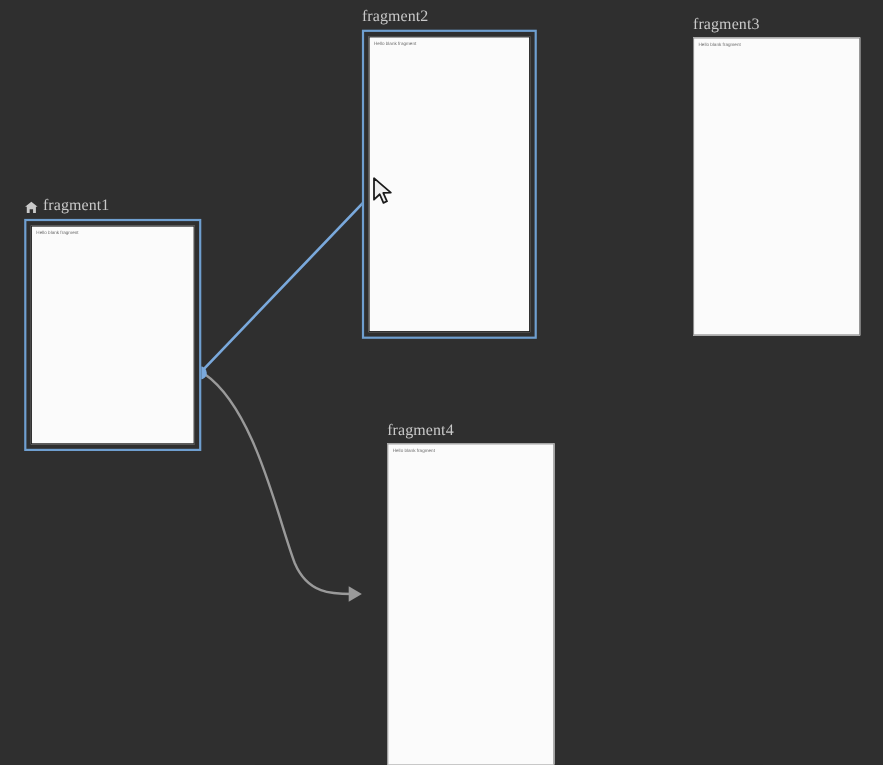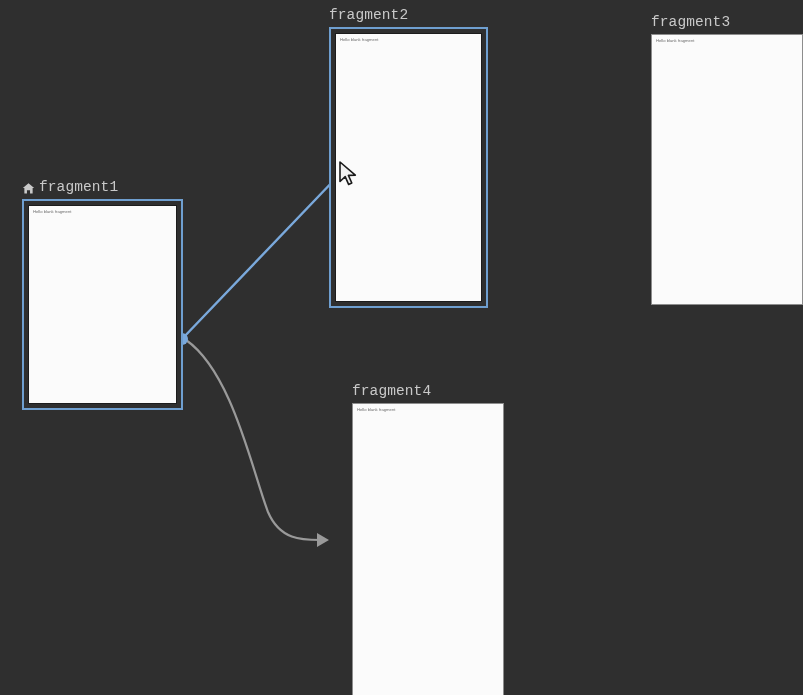--- a/index.html
+++ b/index.html
@@ -35,21 +35,21 @@
     bottom: 100%;
     margin-bottom: 3px;
     white-space: nowrap;
     color: #c9c9c9;
     font-size: 14.5px;
     line-height: 17px;
     letter-spacing: 0.1px;
     display: flex;
     align-items: center;
     gap: 4px;
-    font-family: Liberation Mono, monospace;
+    font-family: Liberation Serif, serif;
   }
   .home-icon {
     display: inline-block;
     width: 13px;
     height: 13px;
     position: relative;
     top: 1px;
     flex: 0 0 auto;
   }
   .home-icon svg { display: block; }
@@ -144,21 +144,21 @@
     <div class="node-label">
       <span>fragment2</span>
     </div>
     <div class="node-frame">
       <div class="screen">
         <div class="screen-text">Hello blank fragment</div>
       </div>
     </div>
   </div>
 
-  <div class="node" style="left:651px; top:34px; width:152px; height:271px;">
+  <div class="node" style="left:630px; top:34px; width:152px; height:271px;">
     <div class="node-label">
       <span>fragment3</span>
     </div>
     <div class="node-frame">
       <div class="screen">
         <div class="screen-text">Hello blank fragment</div>
       </div>
     </div>
   </div>
 

